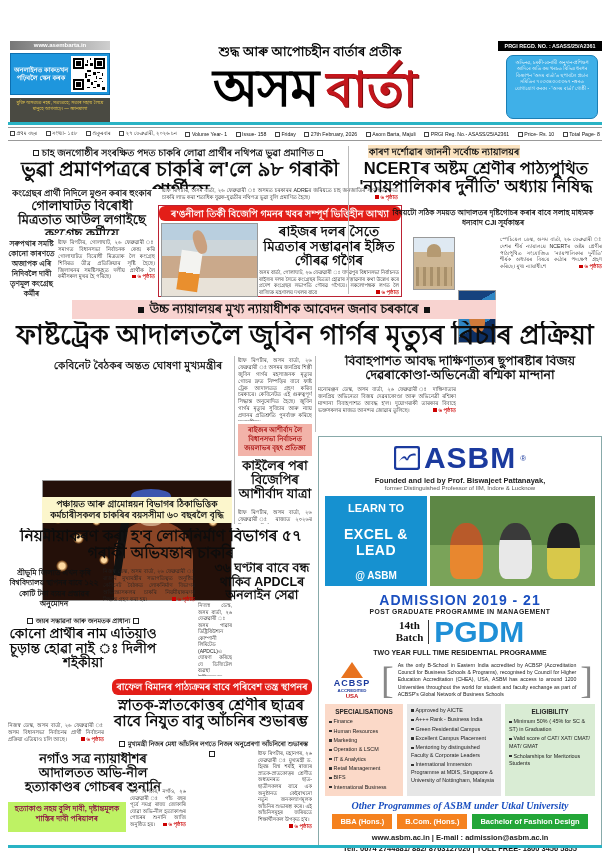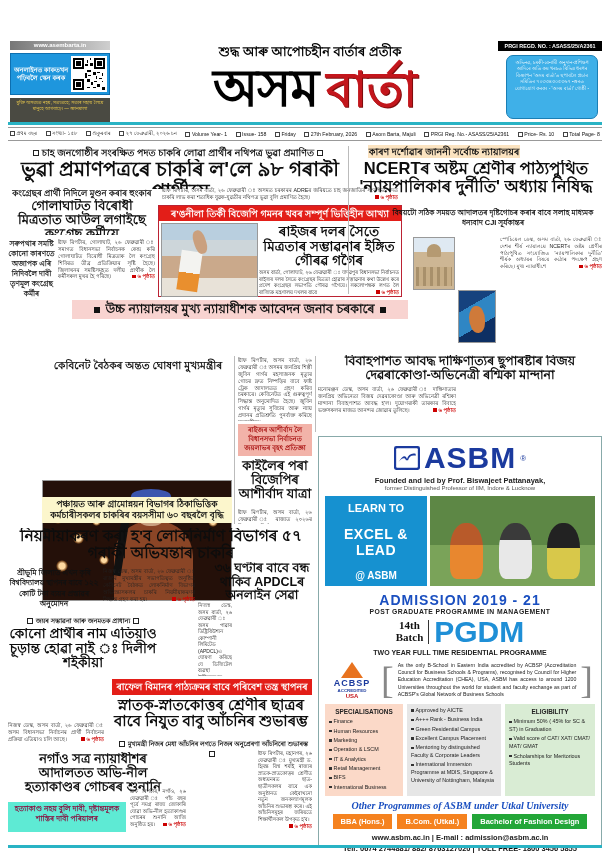--- a/index.html
+++ b/index.html
@@ -24,26 +24,26 @@
   .quote{background:#4a4a42;color:#ffd94d;font-size:4.6px;line-height:1.3;text-align:center;padding:2px 3px;overflow:hidden;}
   .tagline{font-size:13px;font-weight:700;text-align:center;color:#000;}
   .mastrow{display:flex;align-items:flex-end;justify-content:center;gap:8px;}
   .mb{font-size:52px;font-weight:700;color:#000;line-height:1;letter-spacing:-1px;}
   .mr{font-size:48px;font-weight:700;color:#c3161c;line-height:1;text-shadow:1px 1px 0 #7d0d0d;}
   .regbar{background:#000;color:#fff;font-size:5.4px;font-weight:700;text-align:center;line-height:10px;}
   .notice{background:#3fb0e8;border:1px solid #1a7fb5;border-radius:7px;color:#fff;font-size:4.8px;line-height:1.35;text-align:center;padding:4px 3px;overflow:hidden;}
   .dateline{display:flex;justify-content:space-between;align-items:center;border-top:1px solid #999;border-bottom:1px solid #999;font-size:5.2px;color:#111;padding:0 2px;}
   .dateline span::before{content:"";display:inline-block;width:3px;height:3px;border:0.8px solid #444;margin-right:1.5px;vertical-align:middle;}
   
-  .redstrip{background:#e31e18;color:#fff;font-weight:700;text-align:center;overflow:hidden;}
+  .redstrip{background:#e31e18;color:#fff;font-weight:700;text-align:center;overflow:hidden;border-radius:6px;}
   .peach{background:#fbe3c0;}
   .pinkstrip{background:#f8d3d0;color:#111;font-weight:700;text-align:center;}
   .yellowcap{background:#fcf6cc;font-weight:700;text-align:center;color:#111;line-height:1.25;}
   .pinkkick{background:#f2b3a9;color:#a80f0f;font-weight:700;text-align:center;line-height:1.3;}
-  .magbox{background:#5eead4;color:#8a1040;font-weight:700;text-align:center;line-height:1.3;}
+  .magbox{background:#bef264;color:#8a1040;font-weight:700;text-align:center;line-height:1.3;}
   
   .ph-gogoi{background:linear-gradient(180deg,#b9cfdf 0 22%,#cdd6da 22% 45%,#caa98b 45% 75%,#e8e2d8 75% 100%);}
   .ph-gogoi .sash{position:absolute;left:18%;top:38%;width:22%;height:55%;background:linear-gradient(180deg,#f3f3f0 0 55%,#e98f2e 55% 100%);transform:rotate(8deg);}
   .ph-gogoi .arm{position:absolute;left:34%;top:8%;width:13%;height:34%;background:#caa07e;border-radius:40%;transform:rotate(-18deg);}
   .ph-court{background:linear-gradient(180deg,#dfe9f2 0 28%,#cdb694 28% 100%);}
   .ph-court .dome{position:absolute;left:32%;top:12%;width:36%;height:26%;background:#b59a72;border-radius:50% 50% 10% 10%;}
   .ph-court .base{position:absolute;left:6%;bottom:6%;width:88%;height:38%;background:repeating-linear-gradient(90deg,#a8906b 0 3px,#c6ad86 3px 7px);}
   .ph-book{background:linear-gradient(150deg,#16427e 0 30%,#2f86c4 30% 65%,#0d2f63 65% 100%);}
   .ph-book .map{position:absolute;left:28%;top:30%;width:44%;height:52%;background:#cf7a3a;border-radius:45% 55% 40% 60%;}
   .ph-singer{background:#241009;}
@@ -198,22 +198,23 @@
     <div class="dome"></div>
     <div class="base"></div>
   </div>
   <div class="abs photo ph-book" style="left:458px;top:237px;width:38px;height:53px;">
     <div class="map"></div>
   </div>
   <div class="abs bt" style="left:500px;top:236px;width:102px;height:56px;font-size:5.2px;"><span>স্পেচিয়েল ডেস্ক, অসম বার্তা, ২৬ ফেব্রুৱাৰী ঃ দেশৰ শীর্ষ ন্যায়ালয়ে NCERTৰ অষ্টম শ্রেণীৰ পাঠ্যপুথিত সংযোজিত 'ন্যায়পালিকাৰ দুর্নীতি' শীর্ষক অধ্যায়ৰ বিষয়ে কঠোৰ পদক্ষেপ গ্রহণ কৰিছে। মুখ্য ন্যায়াধীশে</span><span class="pg">৬ পৃষ্ঠাত</span></div>
 
   <div class="abs vline" style="left:348px;top:146px;height:148px;"></div>
 
-  <div class="abs pinkstrip blksq" style="left:72px;top:300px;width:336px;height:19px;font-size:12.5px;line-height:19px;"><span>উচ্চ ন্যায়ালয়ৰ মুখ্য ন্যায়াধীশক আবেদন জনাব চৰকাৰে</span></div>
-
+  <div class="abs pinkstrip blksq" style="left:72px;top:300px;width:424px;height:19px;font-size:12.5px;line-height:19px;"><span>উচ্চ ন্যায়ালয়ৰ মুখ্য ন্যায়াধীশক আবেদন জনাব চৰকাৰে</span></div>
+
+  <div class="abs bn-h ctr" style="left:8px;top:321px;width:594px;height:33px;font-size:27px;">ফাষ্টট্রেক আদালতলৈ জুবিন গার্গৰ মৃত্যুৰ বিচাৰ প্রক্রিয়া</div>
   <div class="abs kick" style="left:40px;top:358px;width:196px;font-size:10.5px;">কেবিনেট বৈঠকৰ অন্তত ঘোষণা মুখ্যমন্ত্রীৰ</div>
 
   <div class="abs photo ph-singer" style="left:42px;top:374px;width:190px;height:121px;">
     <div class="lt" style="left:4%;top:24%;width:14px;height:14px;"></div>
     <div class="lt" style="left:16%;top:44%;width:11px;height:11px;"></div>
     <div class="lt" style="left:7%;top:66%;width:12px;height:12px;"></div>
     <div class="lt" style="left:26%;top:30%;width:9px;height:9px;"></div>
     <div class="lt" style="left:30%;top:62%;width:10px;height:10px;"></div>
     <div class="lt" style="left:88%;top:30%;width:10px;height:10px;"></div>
     <div class="torso"></div>
@@ -310,21 +311,21 @@
           <li>Minimum 50% ( 45% for SC &amp; ST) in Graduation</li>
           <li>Valid score of CAT/ XAT/ CMAT/ MAT/ GMAT</li>
           <li>Scholarships for Meritorious Students</li>
         </ul>
       </div>
     </div>
 
     <div class="otherprog" style="margin-top:4px;">Other Programmes of ASBM under Utkal University</div>
     <div class="btnrow" style="margin-top:3px;">
       <div class="adbtn orange">BBA (Hons.)</div>
-      <div class="adbtn orange">B.Com. (Utkal.)</div>
+      <div class="adbtn orange">B.Com. (Hons.)</div>
       <div class="adbtn green">Bachelor of Fashion Design</div>
     </div>
     <div class="adweb" style="margin-top:4px;">www.asbm.ac.in  | E-mail : admission@asbm.ac.in</div>
     <div class="adphone" style="margin-top:2px;">Tell: 0674 2744881/ 882/ 8763127020 | TOLL FREE- 1800 3456 5855</div>
   </div>
 
   <div class="abs bn-h ctr" style="left:10px;top:528px;width:302px;height:36px;font-size:15.5px;">নিয়মীয়াকৰণ কৰা হ'ব লোকনির্মাণ বিভাগৰ ৫৭ গৰাকী অভিযন্তাৰ চাকৰি</div>
   <div class="abs ctr" style="left:8px;top:568px;width:92px;height:52px;font-size:7.4px;font-weight:700;line-height:1.4;overflow:hidden;">শ্রীভূমি জিলাত এখন কৃষি বিশ্ববিদ্যালয় স্থাপনৰ বাবে ১২২ কোটি টকা ব্যয়ৰ প্রস্তাৱৰ অনুমোদন</div>
   <div class="abs bt" style="left:103px;top:568px;width:92px;height:52px;"><span>নিজস্ব ডেস্ক, অসম বার্তা, ২৬ ফেব্রুৱাৰী ঃ ৰাজ্যৰ মুখ্যমন্ত্রীৰ সভাপতিত্বত অনুষ্ঠিত কেবিনেট বৈঠকত লোকনির্মাণ বিভাগৰ অভিযন্তাসকলৰ চাকৰি নিয়মীয়াকৰণৰ সিদ্ধান্ত গ্রহণ কৰা হয়।</span><span class="pg">৬ পৃষ্ঠাত</span></div>
 

